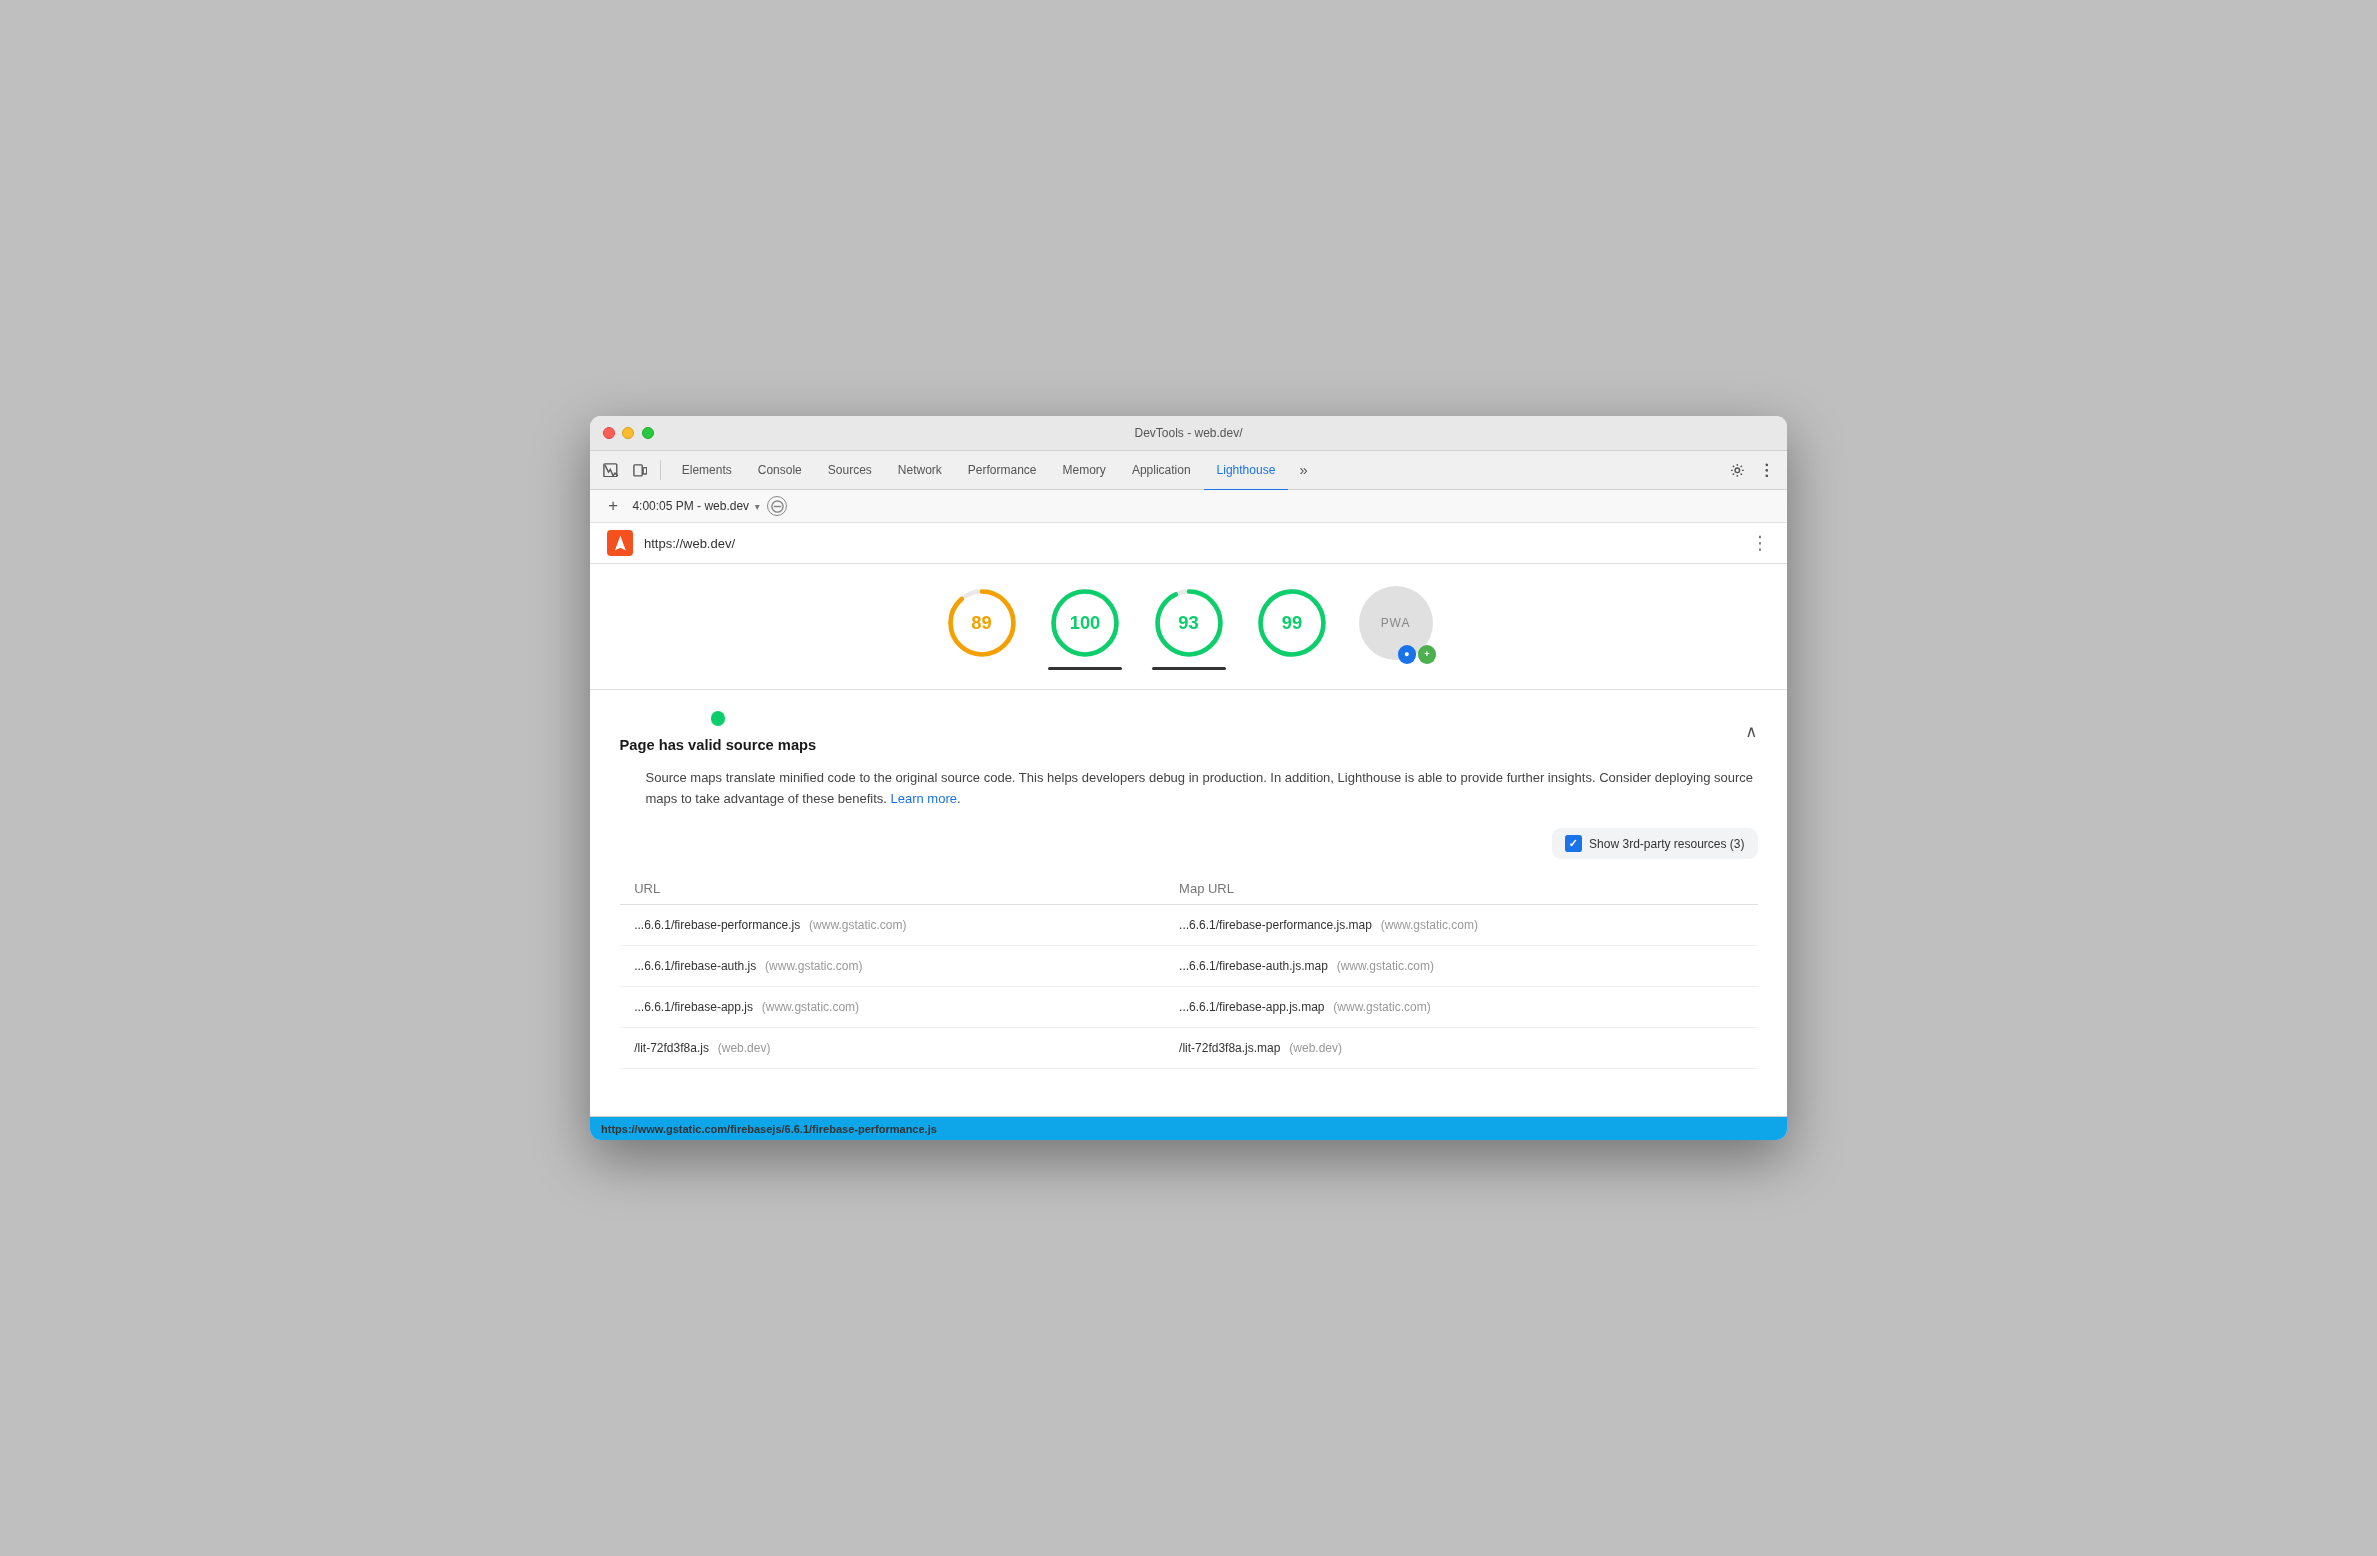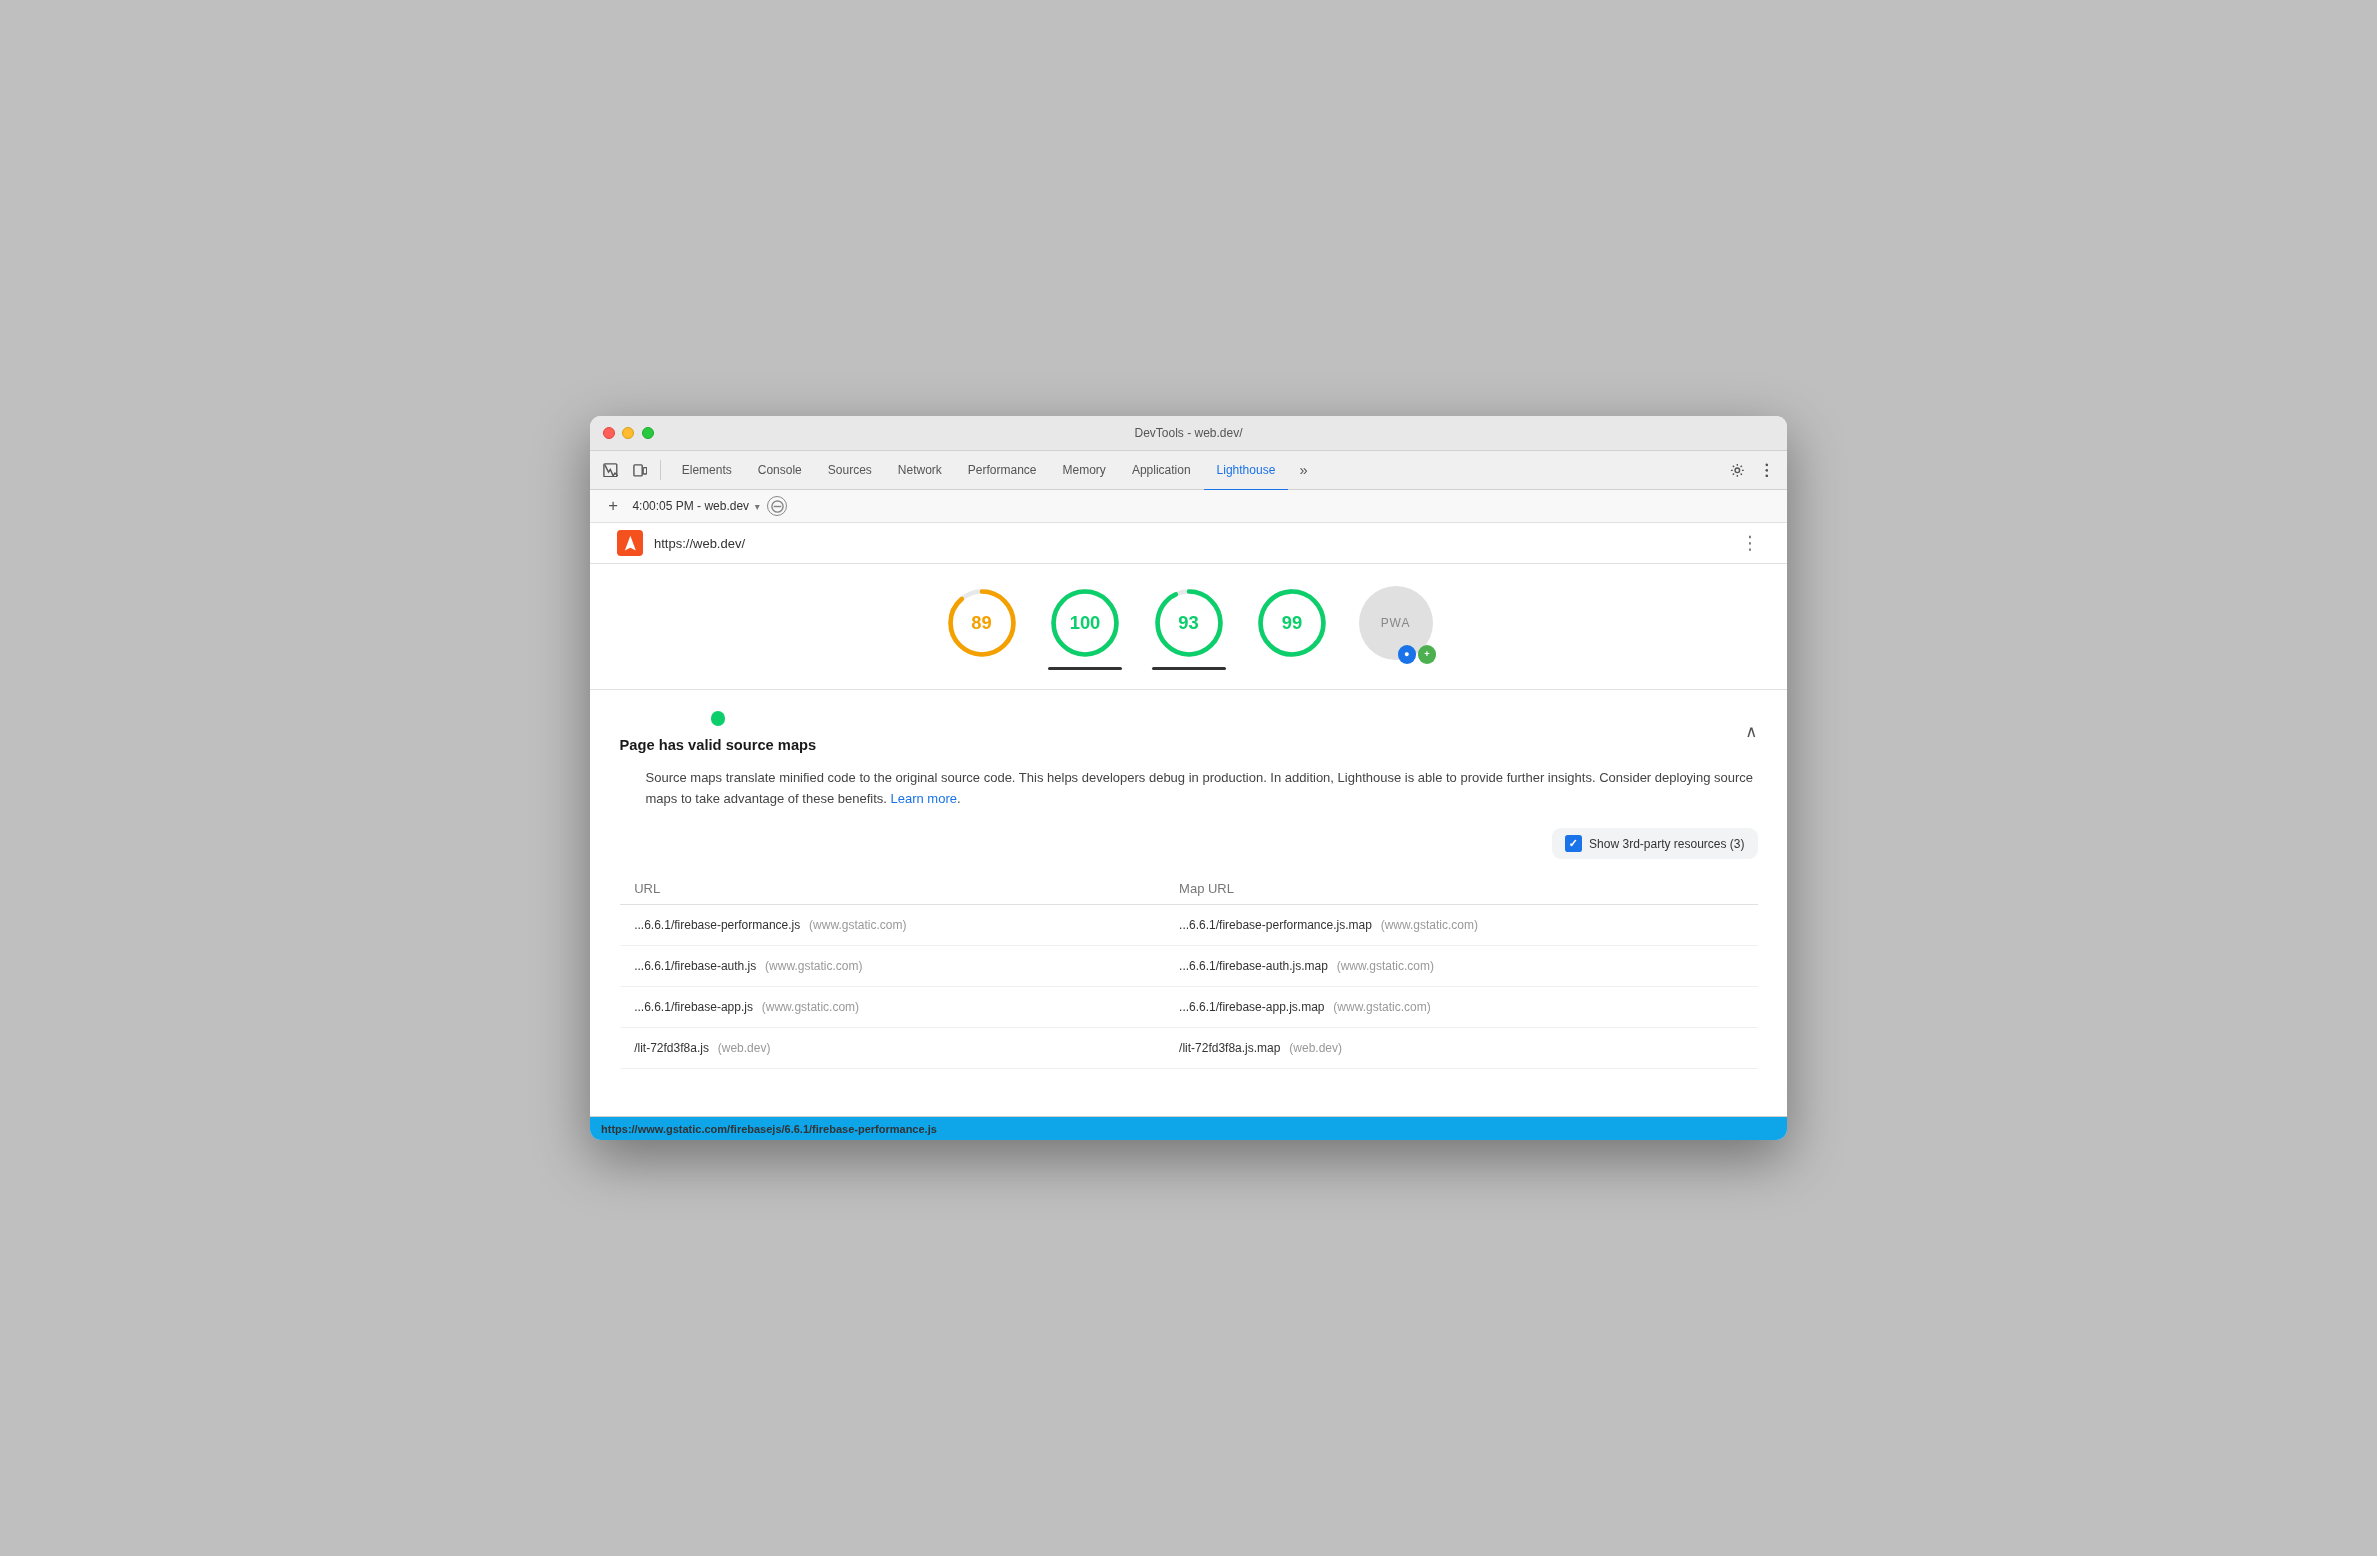--- a/index.html
+++ b/index.html
@@ -172,21 +172,21 @@
       color: #888;
       font-size: 11px;
     }
 
     
     .url-bar {
       background: #fff;
       height: 41px;
       display: flex;
       align-items: center;
-      padding: 0 27px;
+      padding: 0 17px;
       border-bottom: 0.9px solid #e0e0e0;
     }
 
     .lighthouse-icon {
       width: 26px;
       height: 26px;
       background: #f4511e;
       border-radius: 3.7px;
       display: flex;
       align-items: center;

